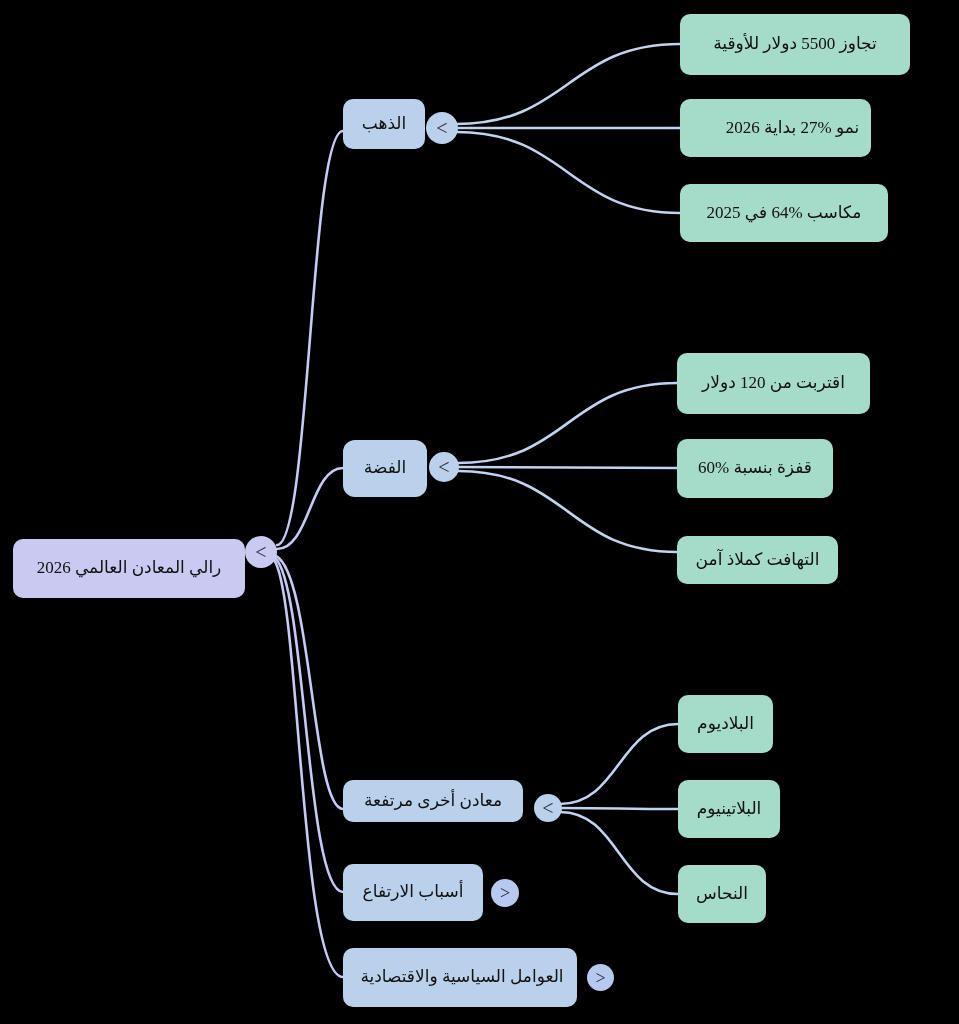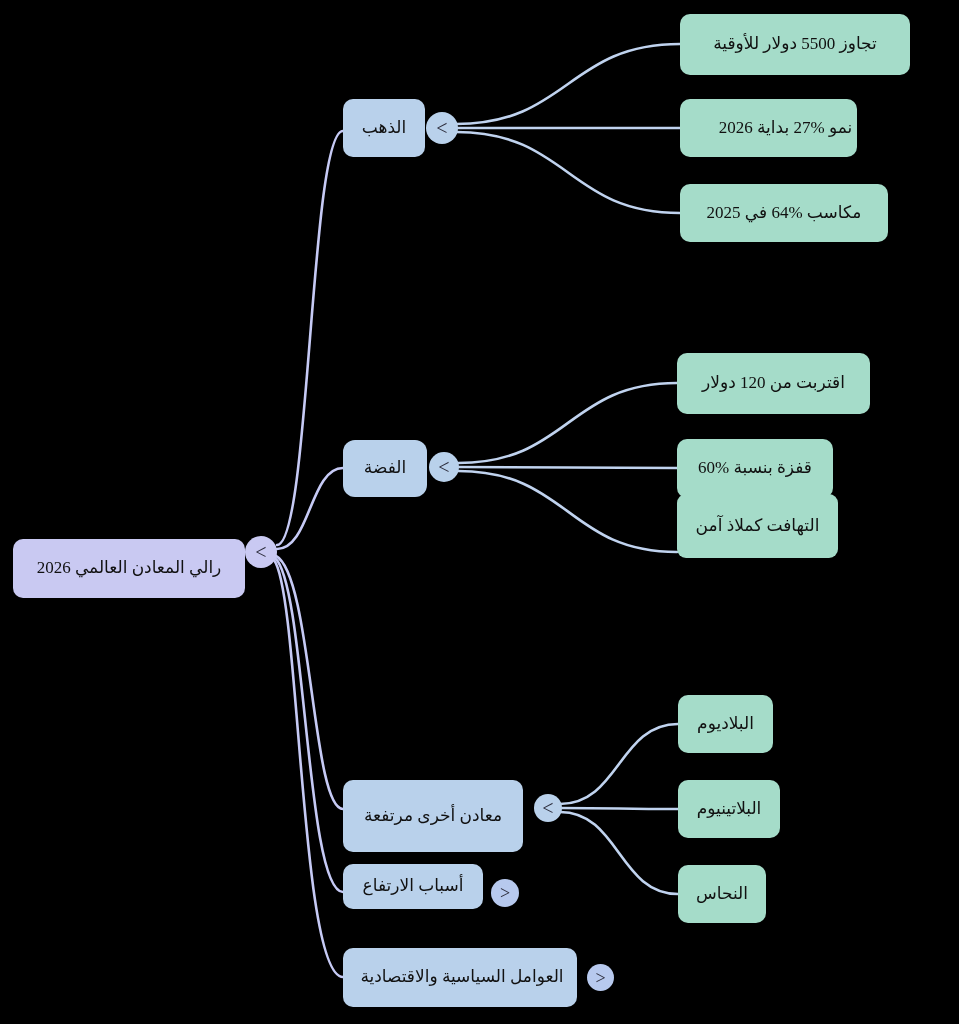--- a/index.html
+++ b/index.html
@@ -60,69 +60,69 @@
   <path class="lc" d="M560,812 C619,812 619,894 678,894"></path>
 </svg>
 
 <div class="node root" style="left:13px;top:523px;width:232px;height:59px;">
   <span>رالي المعادن العالمي 2026</span>
 </div>
 <div class="toggle rootc" style="left:245px;top:536px;width:32px;height:32px;">
   <span>&lt;</span>
 </div>
 
-<div class="node branch" style="left:343px;top:99px;width:82px;height:58px;">
+<div class="node branch" style="left:343px;top:99px;width:82px;height:50px;">
   <span>الذهب</span>
 </div>
 <div class="toggle branchc" style="left:426px;top:112px;width:32px;height:32px;">
   <span>&lt;</span>
 </div>
 <div class="node leaf" style="left:680px;top:14px;width:230px;height:61px;">
   <span>تجاوز 5500 دولار للأوقية</span>
 </div>
-<div class="node leaf" style="left:680px;top:99px;width:177px;height:58px;padding-left:42px;">
+<div class="node leaf" style="left:680px;top:99px;width:191px;height:58px;padding-left:42px;">
   <span>نمو %27 بداية 2026</span>
 </div>
 <div class="node leaf" style="left:680px;top:184px;width:208px;height:58px;">
   <span>مكاسب %64 في 2025</span>
 </div>
 
 <div class="node branch" style="left:343px;top:440px;width:84px;height:57px;border-radius:12px;">
   <span>الفضة</span>
 </div>
 <div class="toggle branchc" style="left:429px;top:452px;width:30px;height:30px;">
   <span>&lt;</span>
 </div>
 <div class="node leaf" style="left:677px;top:353px;width:193px;height:61px;">
   <span>اقتربت من 120 دولار</span>
 </div>
 <div class="node leaf" style="left:677px;top:439px;width:156px;height:59px;">
   <span>قفزة بنسبة %60</span>
 </div>
-<div class="node leaf" style="left:677px;top:494px;width:161px;height:64px;border-radius:9px;">
+<div class="node leaf" style="left:677px;top:536px;width:161px;height:48px;">
   <span>التهافت كملاذ آمن</span>
 </div>
 
-<div class="node branch" style="left:343px;top:780px;width:180px;height:72px;">
+<div class="node branch" style="left:343px;top:780px;width:180px;height:42px;">
   <span>معادن أخرى مرتفعة</span>
 </div>
 <div class="toggle branchc" style="left:534px;top:794px;width:28px;height:28px;">
   <span>&lt;</span>
 </div>
 <div class="node leaf" style="left:678px;top:695px;width:95px;height:58px;">
   <span>البلاديوم</span>
 </div>
 <div class="node leaf" style="left:678px;top:780px;width:102px;height:58px;align-items:center;">
   <span>البلاتينيوم</span>
 </div>
 <div class="node leaf" style="left:678px;top:865px;width:88px;height:58px;">
   <span>النحاس</span>
 </div>
 
-<div class="node branch" style="left:343px;top:864px;width:140px;height:45px;">
+<div class="node branch" style="left:343px;top:864px;width:140px;height:57px;">
   <span>أسباب الارتفاع</span>
 </div>
 <div class="toggle closed" style="left:491px;top:879px;width:28px;height:28px;">
   <span>&gt;</span>
 </div>
 
 <div class="node branch" style="left:343px;top:948px;width:234px;height:59px;padding-left:12px;">
   <span>العوامل السياسية والاقتصادية</span>
 </div>
 <div class="toggle closed" style="left:587px;top:964px;width:27px;height:27px;">

